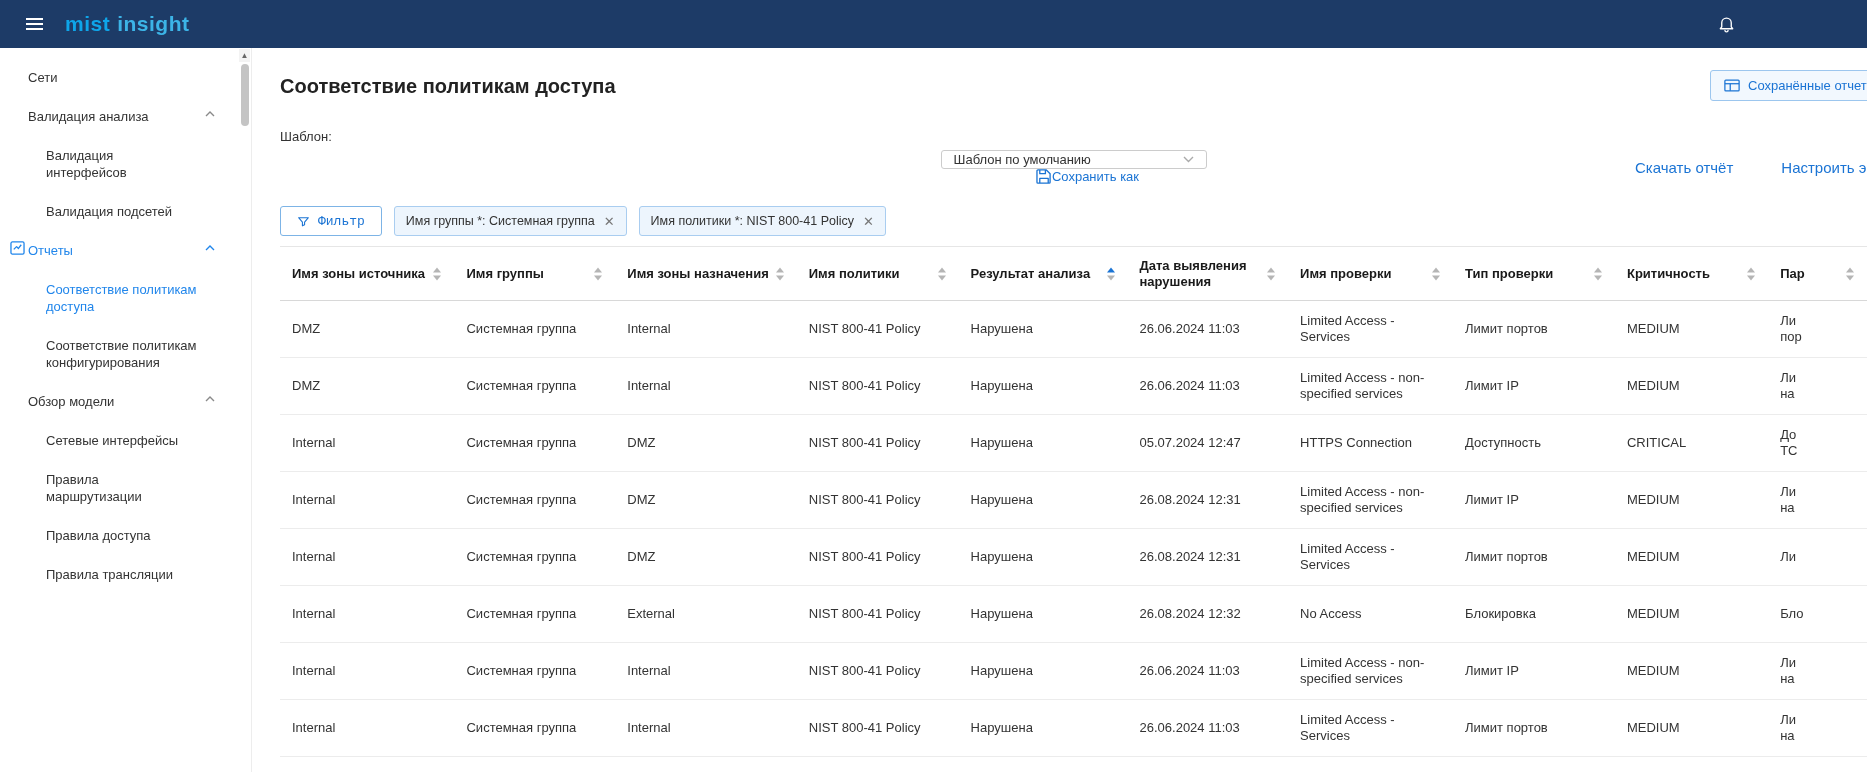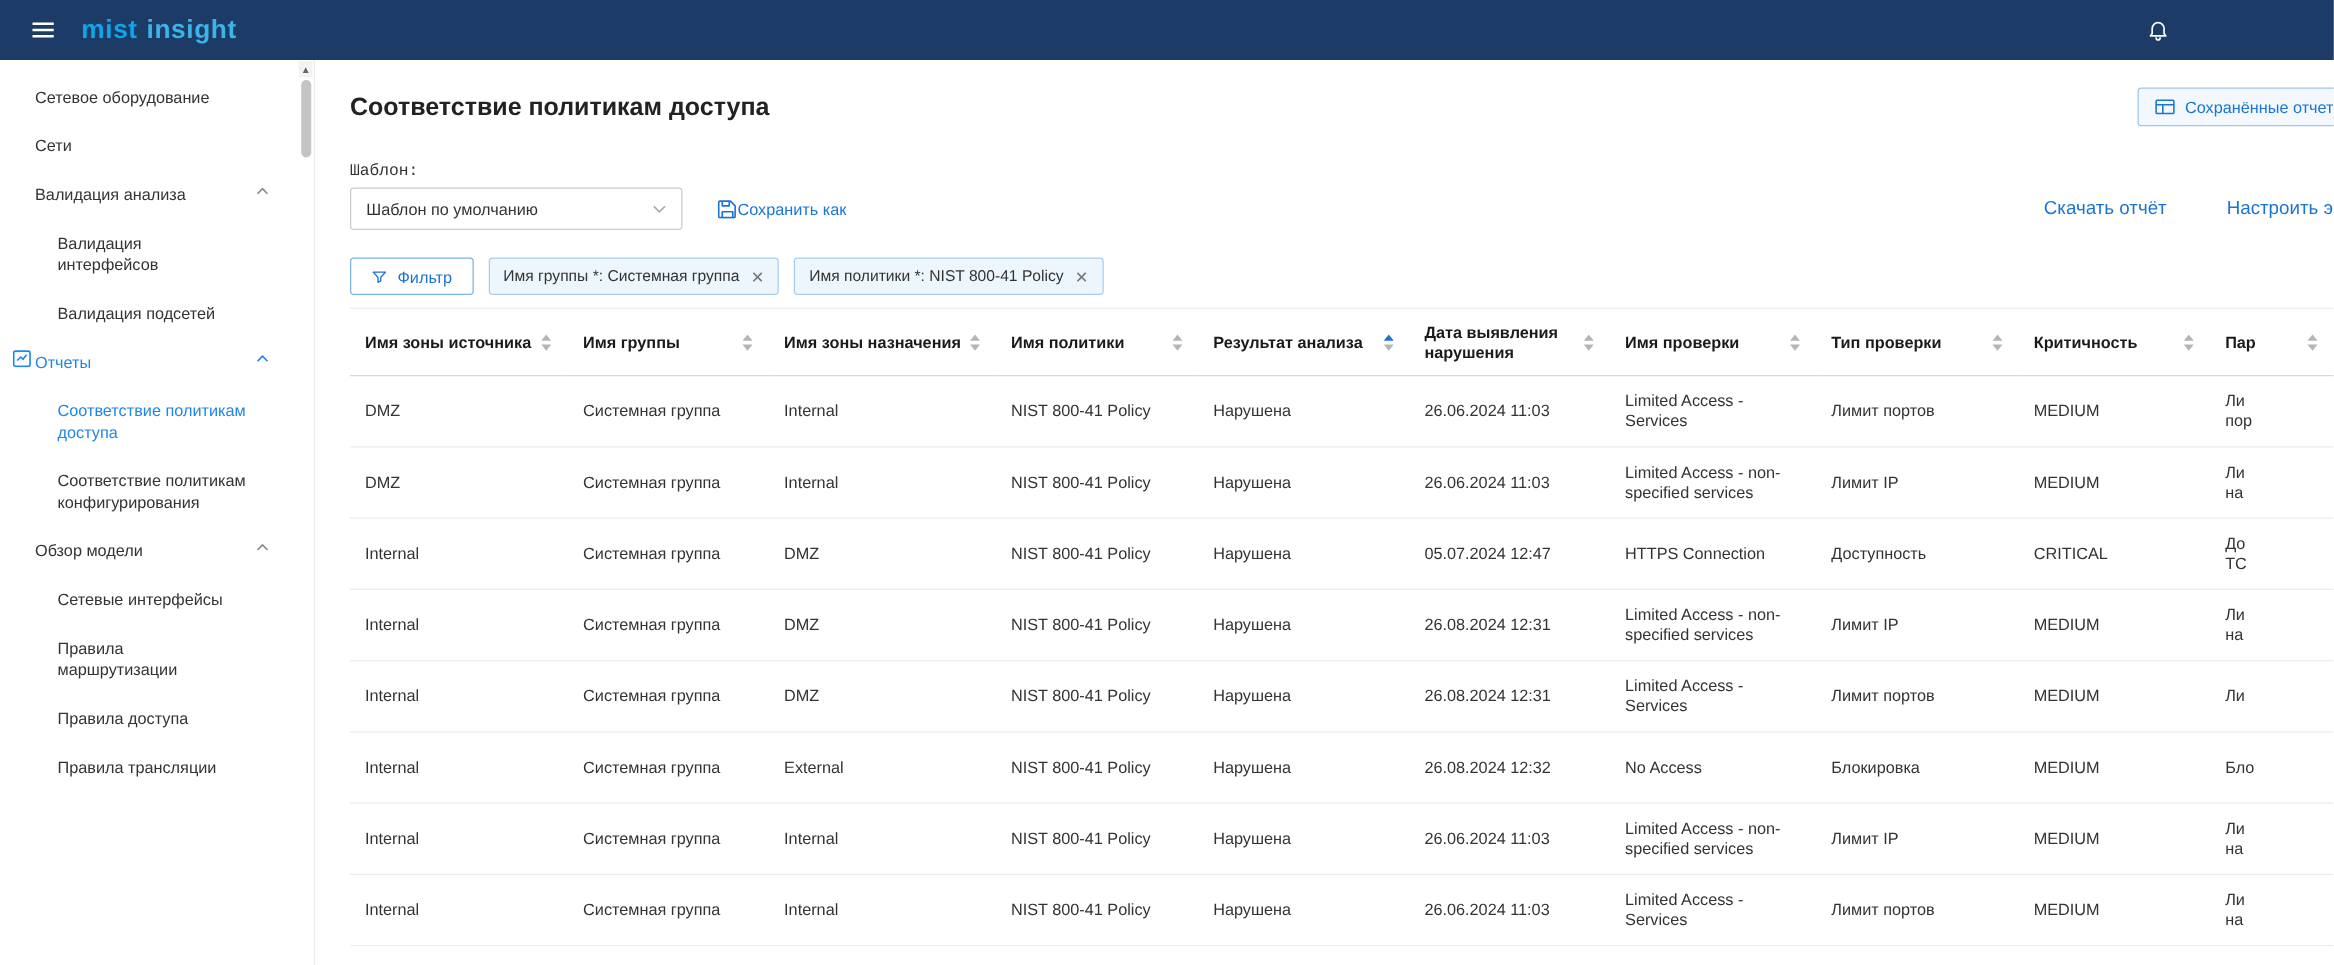--- a/index.html
+++ b/index.html
@@ -41,38 +41,38 @@
     margin-top:2px; cursor:pointer; }
 
   
   h1.page-title { font-size:20px; color:#222; font-weight:bold; }
   .saved-reports { position:absolute; left:1458px; top:22px; display:flex;
     align-items:center; gap:8px; padding:7px 13px; font-size:13px; color:#1b74d4;
     background:#f2f8fe; border:1px solid #9cc6ee; border-radius:3px; cursor:pointer;
     white-space:nowrap; font-family:inherit; }
 
   
-  .template-label { display:block; margin-top:31px; font-size:13px; color:#333;font-family:Liberation Mono, monospace; }
+  .template-label { display:block; margin-top:31px; font-size:13px; color:#333; }
   .template-select-row { position:relative; margin-top:6px; display:flex;
-    align-items:center; height:34px; }
+    align-items:center; height:34px;flex-direction:column; }
   .select { width:266px; height:34px; border:1px solid #ccc; border-radius:3px;
     display:flex; align-items:center; justify-content:space-between;
     padding:0 12px; font-size:13px; color:#333; cursor:pointer; background:#fff; }
   .select .chev { line-height:0; color:#aaa; }
   .save-as { display:flex; align-items:center; gap:0; margin-left:28px;
     font-size:13px; color:#1b74d4; text-decoration:none; cursor:pointer; }
   .report-links { position:absolute; left:1355px; top:50%; transform:translateY(-50%);
     display:flex; gap:48px; white-space:nowrap; }
   .report-links a { font-size:15px; color:#1b74d4; text-decoration:none; cursor:pointer; }
 
   
   .filter-row { margin-top:22px; display:flex; align-items:center; gap:12px; }
   .filter-btn { height:30px; display:flex; align-items:center; gap:8px;
     padding:0 16px; background:#fff; border:1px solid #7db4e6; border-radius:3px;
-    color:#1b74d4; font-size:13px; cursor:pointer; font-family:Liberation Sans, sans-serif; }
+    color:#1b74d4; font-size:13px; cursor:pointer; font-family:Liberation Mono, monospace; }
   .chip { height:30px; display:flex; align-items:center; gap:9px; padding:0 11px;
     background:#edf5fd; border:1px solid #a9cdf0; border-radius:3px;
     font-size:12.5px; color:#333; cursor:default; white-space:nowrap; }
   .chip .chip-close { color:#777; font-size:13px; cursor:pointer; line-height:1; }
 
   
   .table-wrap { margin-top:10px; width:1587px; overflow:hidden; }
   table { border-collapse:collapse; table-layout:fixed; }
   th { text-align:left; font-size:13px; font-weight:bold; color:#1a1a1a;
     padding:10px 28px 10px 12px; height:54px; vertical-align:middle;
@@ -109,21 +109,20 @@
       <svg width="19" height="20" viewBox="0 0 24 24" fill="none" stroke="#ffffff" stroke-width="1.7" stroke-linejoin="round" stroke-linecap="round">
         <path d="M18 15.5v-5a6 6 0 0 0-12 0v5l-1.8 2.5h15.6z"></path>
         <path d="M10 20a2 2 0 0 0 4 0"></path>
       </svg>
     </button>
   </div>
 </header>
 
 <aside class="sidebar">
   <nav id="sidebar-items">
-      <div class="sb-item lvl0"><span class="sb-label">Сетевое оборудование</span></div>
       <div class="sb-item lvl0"><span class="sb-label">Сети</span></div>
       <div class="sb-item lvl0"><span class="sb-label">Валидация анализа</span><span class="sb-chevron" style="color: rgb(138, 138, 138);"><svg width="10" height="6" viewBox="0 0 10 6" fill="none" stroke="currentColor" stroke-width="1.4">
             <polyline points="1,5 5,1 9,5"></polyline>
           </svg></span></div>
       <div class="sb-item lvl1"><span class="sb-label">Валидация
 интерфейсов</span></div>
       <div class="sb-item lvl1"><span class="sb-label">Валидация подсетей</span></div>
       <div class="sb-item lvl0 section-active"><span class="sb-icon"><svg width="15" height="14" viewBox="0 0 16 15" fill="none" stroke="#2186eb" stroke-width="1.4" stroke-linejoin="round">
             <rect x="1" y="1" width="14" height="13" rx="1.5"></rect>
             <polyline points="4,9 7,6 9,8 12,4"></polyline>

